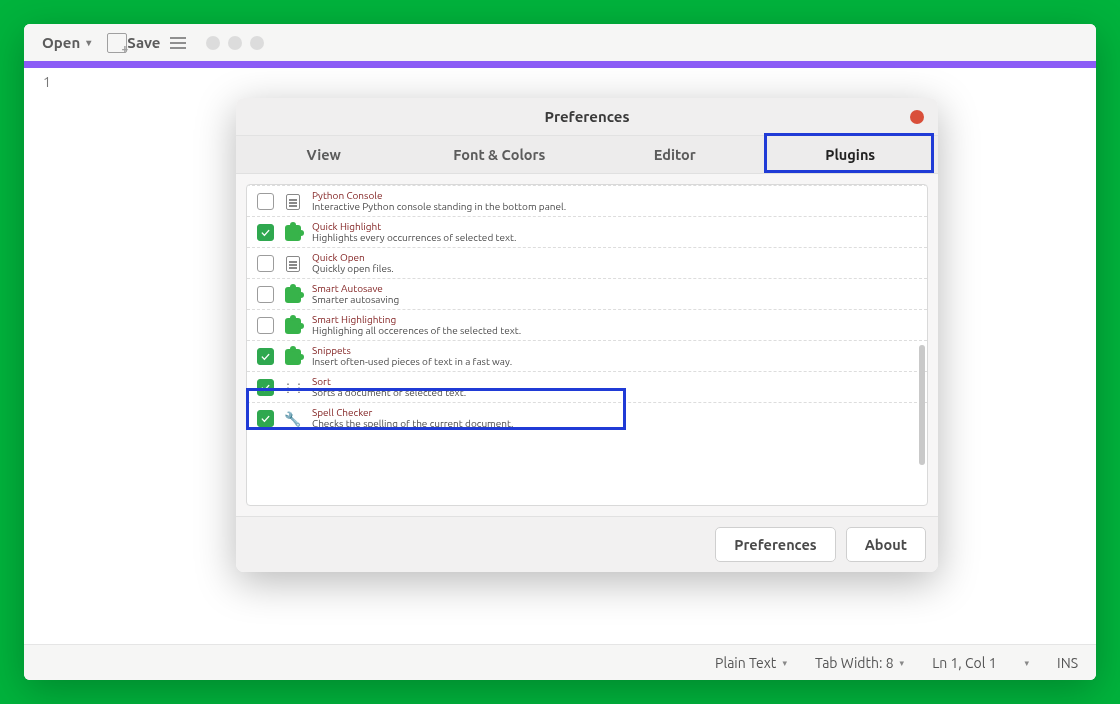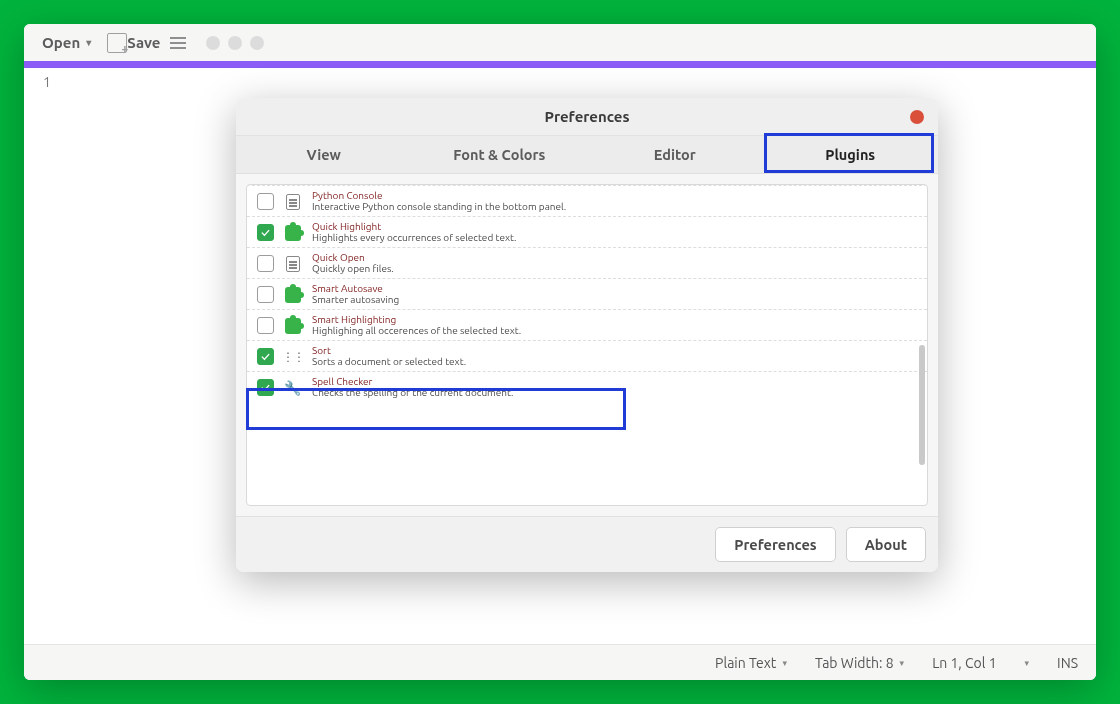--- a/index.html
+++ b/index.html
@@ -192,20 +192,30 @@
             <div class="puzzle"></div>
           </div>
           <div class="plugin-text">
             <div class="name">Smart Highlighting</div>
             <div class="desc">Highlighing all occerences of the selected text.</div>
           </div>
         </div>
         <div class="plugin-row">
           <div class="chk on"></div>
           <div class="picon">
+            <div class="puzzle"></div>
+          </div>
+          <div class="plugin-text">
+            <div class="name">Snippets</div>
+            <div class="desc">Insert often-used pieces of text in a fast way.</div>
+          </div>
+        </div>
+        <div class="plugin-row">
+          <div class="chk on"></div>
+          <div class="picon">
             <span class="sorticon">⋮⋮</span>
           </div>
           <div class="plugin-text">
             <div class="name">Sort</div>
             <div class="desc">Sorts a document or selected text.</div>
           </div>
         </div>
         <div class="plugin-row">
           <div class="chk on"></div>
           <div class="picon">

